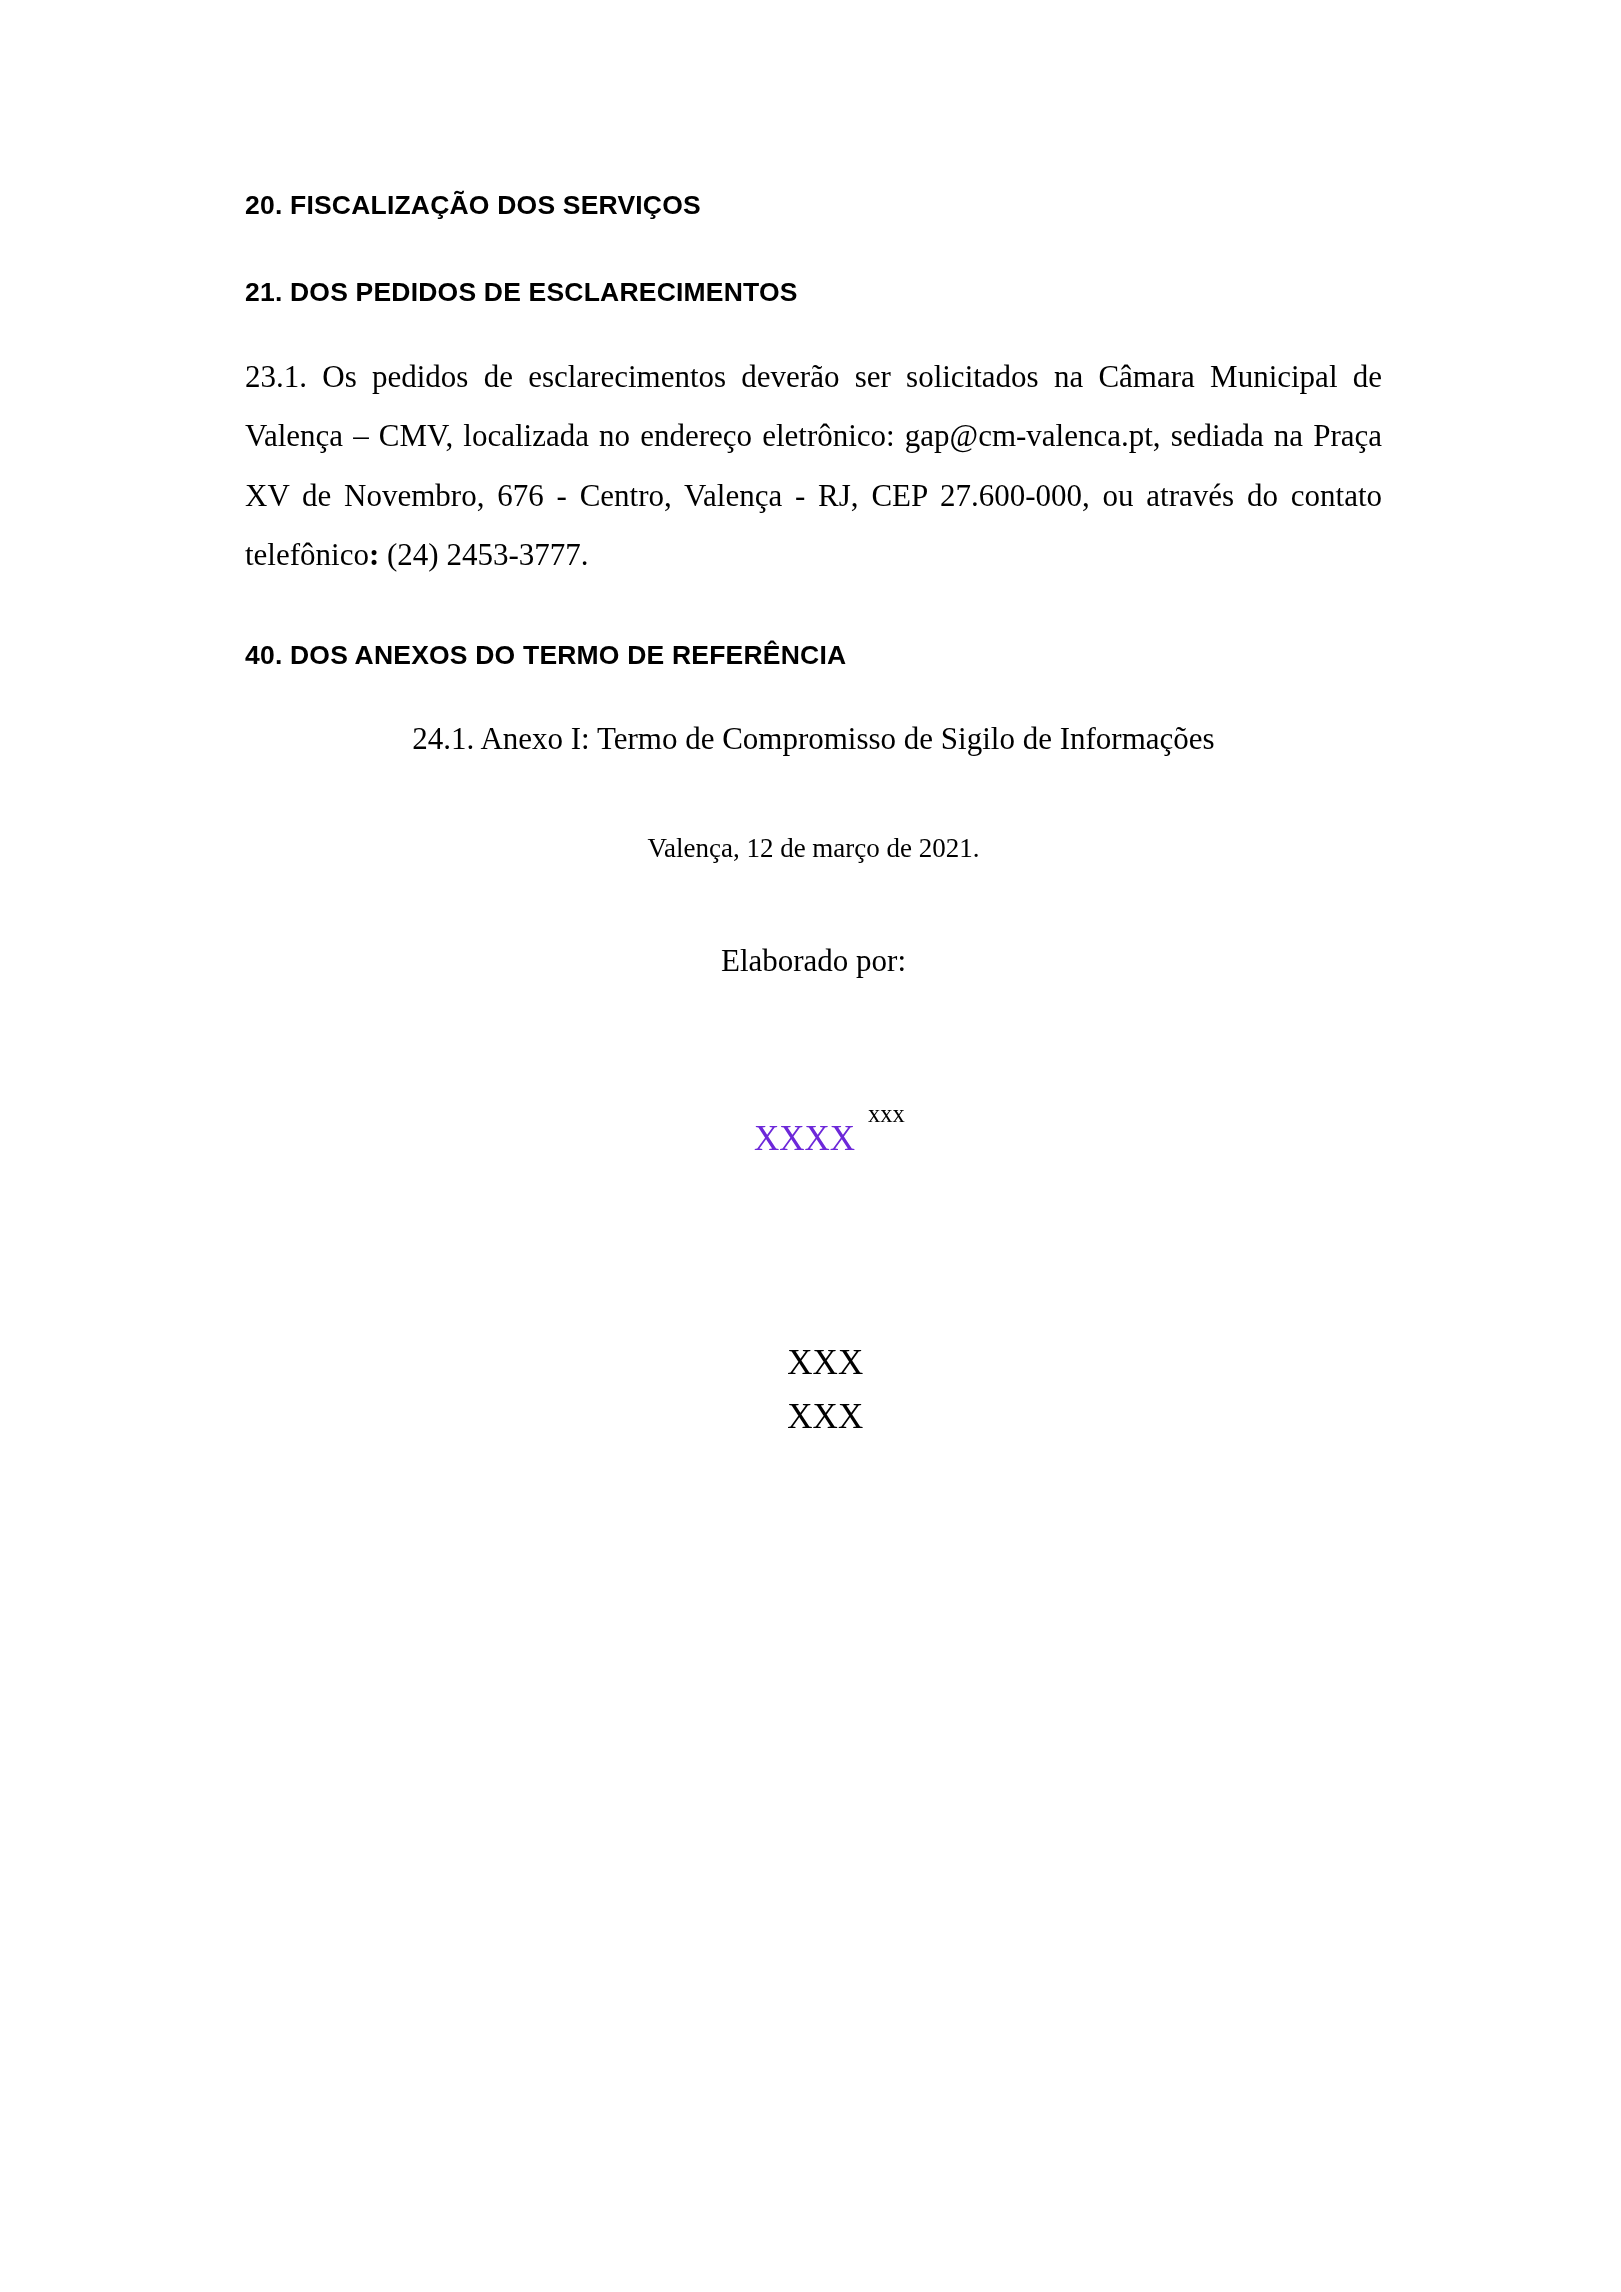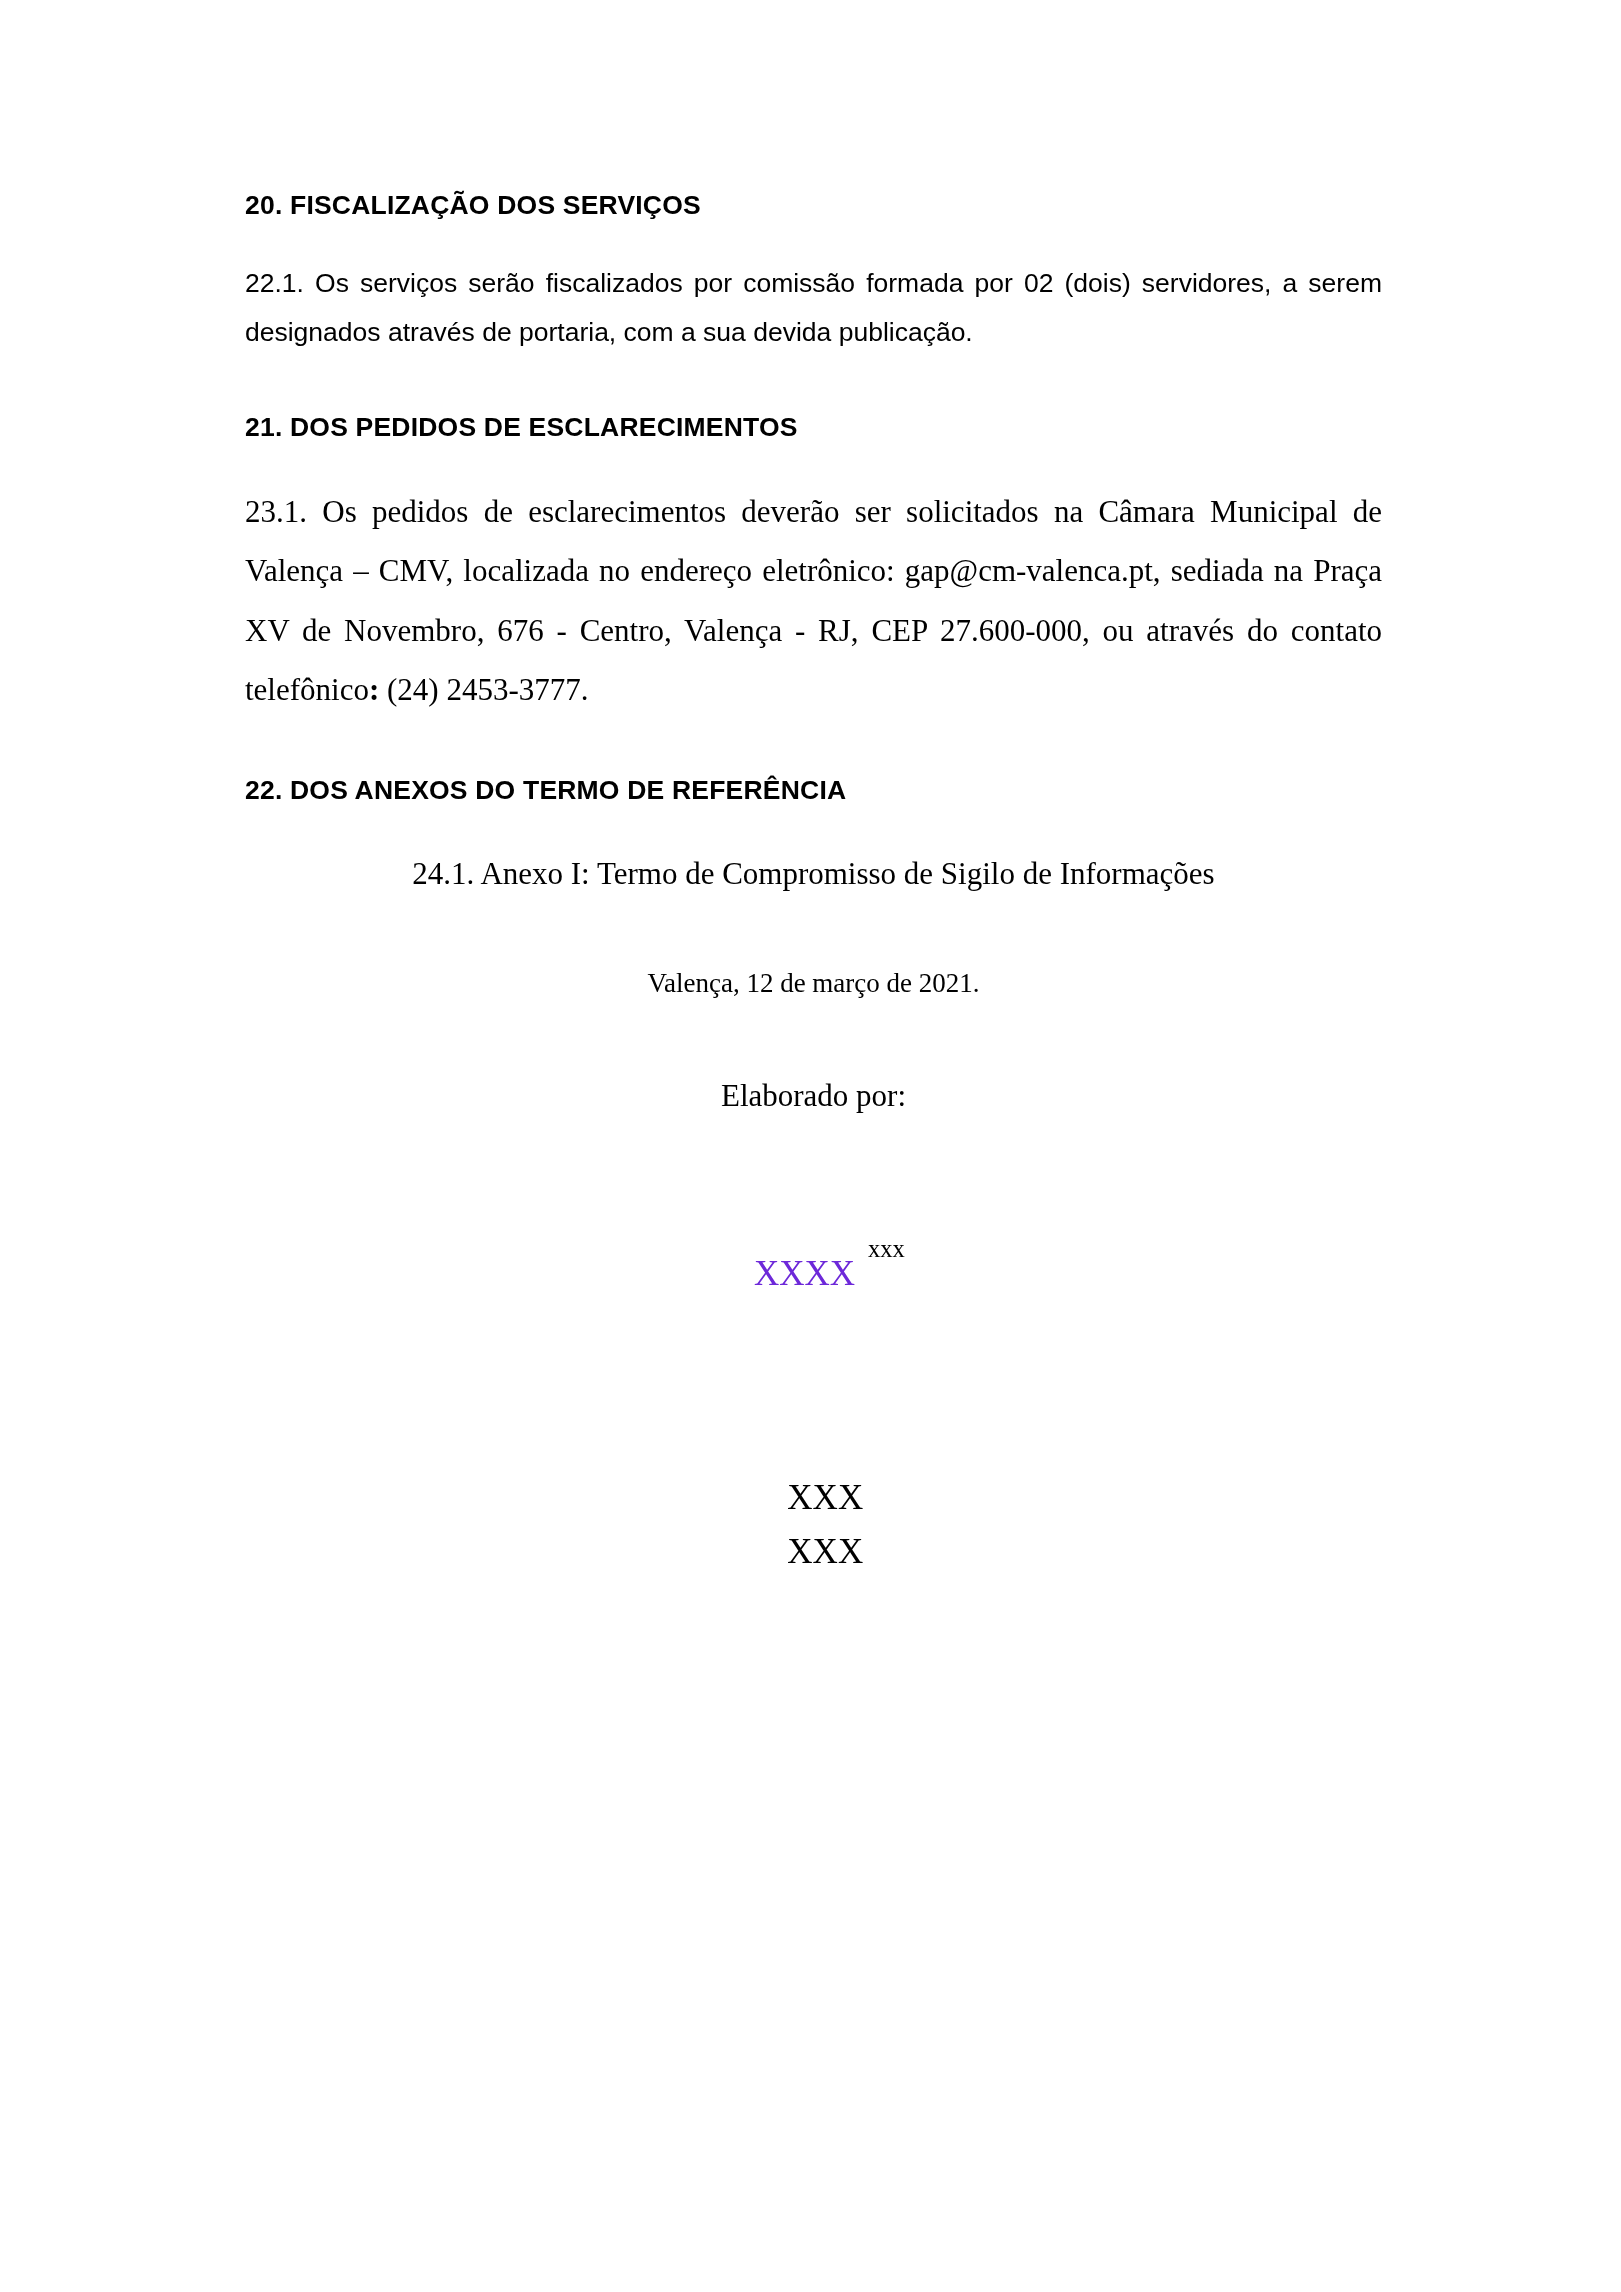--- a/index.html
+++ b/index.html
@@ -115,27 +115,26 @@
   }
 </style>
 </head>
 <body>
 
 <div class="page">
   <div class="content">
 
     <h2 class="heading">20. FISCALIZAÇÃO DOS SERVIÇOS</h2>
 
-    <p class="para-sans">22.1. Os serviços serão fiscalizados por comissão formada por 02 (dois) servidores, a serem designados através de portaria, com a sua devida publicação.</p>
 
     <h2 class="heading spaced-top">21. DOS PEDIDOS DE ESCLARECIMENTOS</h2>
 
     <p class="para-serif"><span>23.1. Os pedidos de esclarecimentos deverão ser solicitados na Câmara Municipal de Valença – CMV, localizada no endereço eletrônico: gap@cm-valenca.pt, sediada na Praça XV de Novembro, 676 - Centro, Valença - RJ, CEP 27.600-000, ou através do contato telefônico</span><span class="bold-serif">:</span><span> (24) 2453-3777.</span></p>
 
-    <h2 class="heading spaced-top">22. DOS ANEXOS DO TERMO DE REFERÊNCIA</h2>
+    <h2 class="heading spaced-top">40. DOS ANEXOS DO TERMO DE REFERÊNCIA</h2>
 
     <p class="para-serif no-justify">24.1. Anexo I: Termo de Compromisso de Sigilo de Informações</p>
 
     <p class="date-line">Valença, 12 de março de 2021.</p>
 
     <p class="elaborado">Elaborado por:</p>
 
     <div class="sig-block-1">
       <span class="sig-xxx-small">xxx</span>
       <span class="sig-xxxx-big">XXXX</span>

